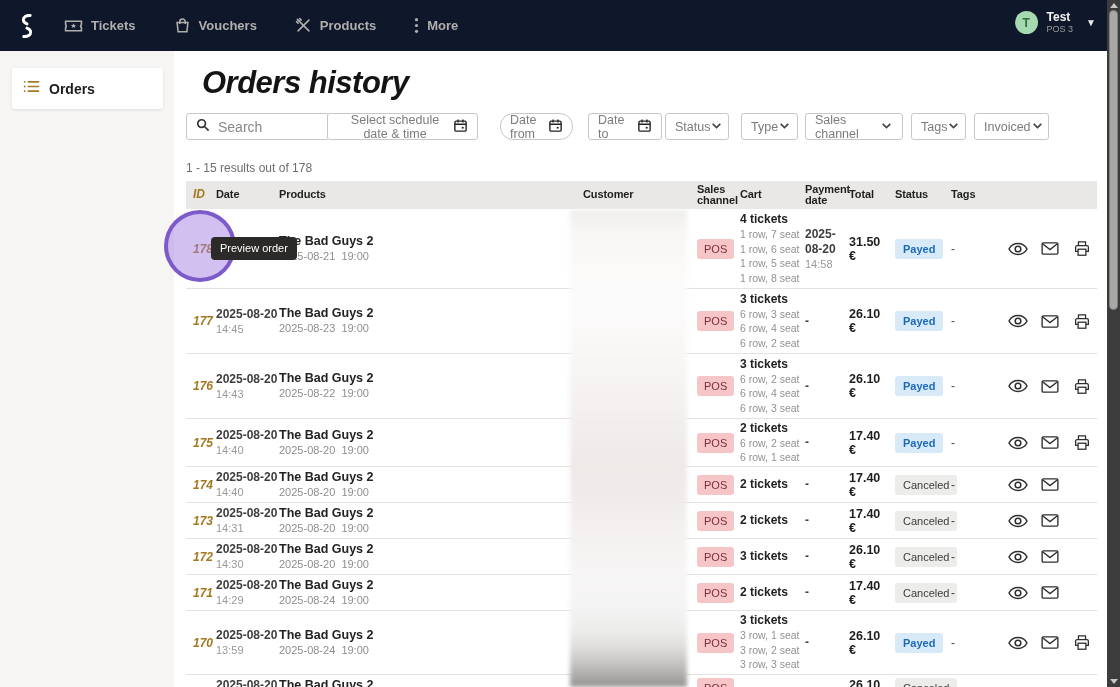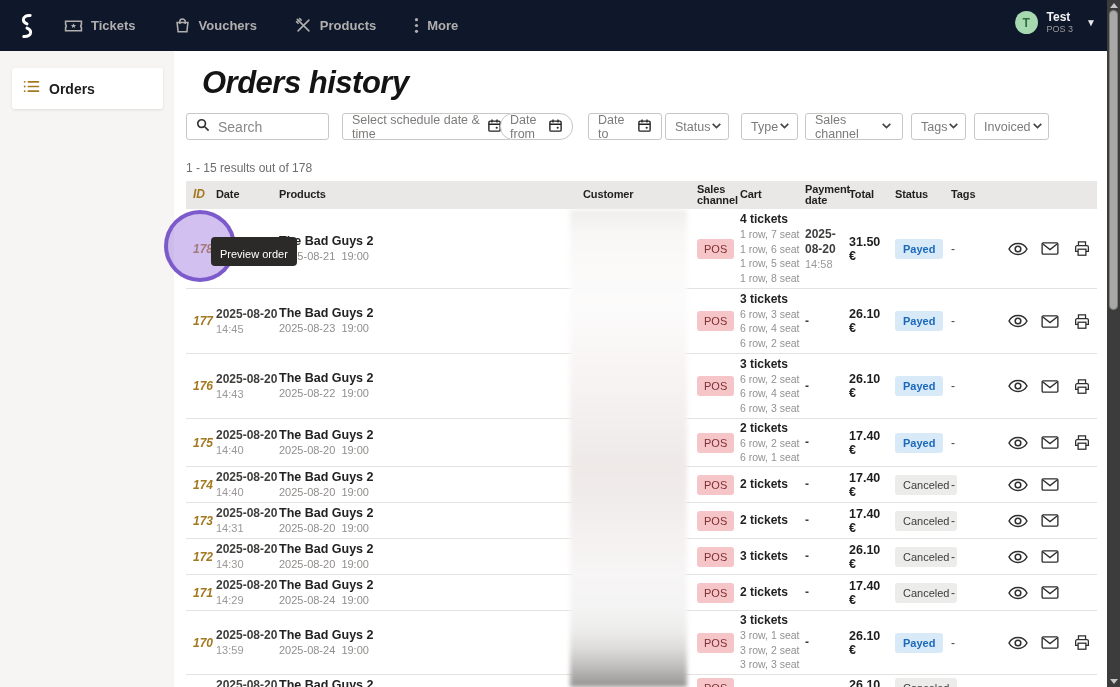--- a/index.html
+++ b/index.html
@@ -27,21 +27,21 @@
   .main { position:absolute; left:174px; top:47px; width:933px; height:640px; background:#fff; }
   .page-title { position:absolute; left:28px; top:18px; font-size:31px; font-weight:900; color:#141414; letter-spacing:-.5px;font-style:italic; }
 
   
   .filters { position:absolute; left:0; top:66px; width:933px; height:28px; }
   .fbox { position:absolute; top:0; height:27px; border:1px solid #c9c7c5; border-radius:3px; background:#fff; display:flex; align-items:center; font-size:12.5px; color:#7d7b79; padding:0 9px; }
   .fbox svg { flex:none; }
   .f-search { left:12px; width:143px; gap:8px; }
   .f-search input { border:none; outline:none; width:100%; font-size:14px; color:#555; font-family:"Liberation Sans",sans-serif; }
   .f-search input::placeholder { color:#8a8886; }
-  .f-sched { left:168px; width:170px; justify-content:space-between; }
+  .f-sched { left:153px; width:151px; justify-content:space-between;text-align:center; }
   .f-from  { left:326px; width:73px;  justify-content:space-between;border-radius:13px; }
   .f-to    { left:414px; width:74px;  justify-content:space-between; }
   .f-dd0 { left:491px; width:64px; justify-content:space-between; }
   .f-dd1 { left:567px; width:57px; justify-content:space-between; }
   .f-dd2 { left:631px; width:98px; justify-content:space-between; }
   .f-dd3 { left:737px; width:55px; justify-content:space-between; }
   .f-dd4 { left:800px; width:75px; justify-content:space-between; }
 
   .results { position:absolute; left:12px; top:114px; font-size:12px; color:#6f6d6b; }
 
@@ -66,21 +66,21 @@
   .pill.canceled { background:#ececea; color:#3c3c3c; }
   .tags-cell { font-size:12px; color:#444; }
   .actions { display:flex; align-items:center; gap:12px; padding-left:2px; }
   .icon-btn { width:20px; height:20px; display:flex; align-items:center; justify-content:center; cursor:pointer; }
 
   
   .blur-strip { position:absolute; left:570px; top:210px; width:117px; height:477px; z-index:3; filter:blur(2px);
     background:linear-gradient(180deg,#efeeed 0%,#f8f7f6 5%,#fbfaf9 12%,#fcfbfb 20%,#faf8f7 28%,#f5f2f1 38%,#f0edec 47%,#efe9e8 54%,#f1ecec 61%,#f4f1f0 68%,#f7f5f5 76%,#f5f4f4 83%,#ededec 88%,#dddcdb 92%,#bebcbb 96%,#969493 100%); }
   .hl-circle { position:absolute; left:164px; top:210px; width:72px; height:72px; border-radius:50%;
     background:rgba(160,124,224,.48); border:4px solid rgba(111,73,196,.85); z-index:4; }
-  .tooltip { position:absolute; left:211px; top:237px; background:#2b2a29; color:#fff; font-size:11px; padding:11px 9px 6px; border-radius:4px; z-index:6; white-space:nowrap; }
+  .tooltip { position:absolute; left:211px; top:237px; background:#2b2a29; color:#fff; font-size:11px; padding:5px 9px 6px; border-radius:4px; z-index:6; white-space:nowrap; }
 
   
   .scrollbar { position:absolute; right:0; top:0; width:13px; height:687px; background:#3d3c3c; z-index:9; }
   .sb-up { position:absolute; top:3px; left:3px; width:0; height:0; border-left:4px solid transparent; border-right:4px solid transparent; border-bottom:5px solid #c7c6c5; }
   .sb-down { position:absolute; bottom:3px; left:3px; width:0; height:0; border-left:4px solid transparent; border-right:4px solid transparent; border-top:5px solid #c7c6c5; }
   .sb-thumb { position:absolute; top:10px; left:2px; width:9px; height:300px; background:#a9a8a7; border-radius:5px; border:1px solid #807f7e; }
 </style>
 </head>
 <body>
 

